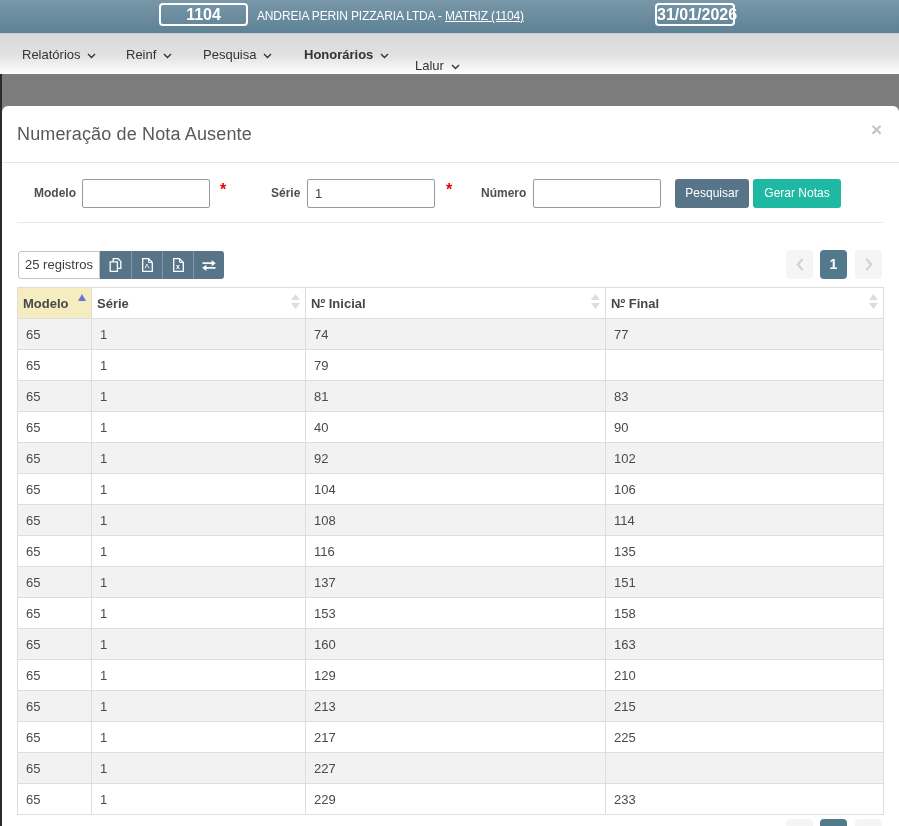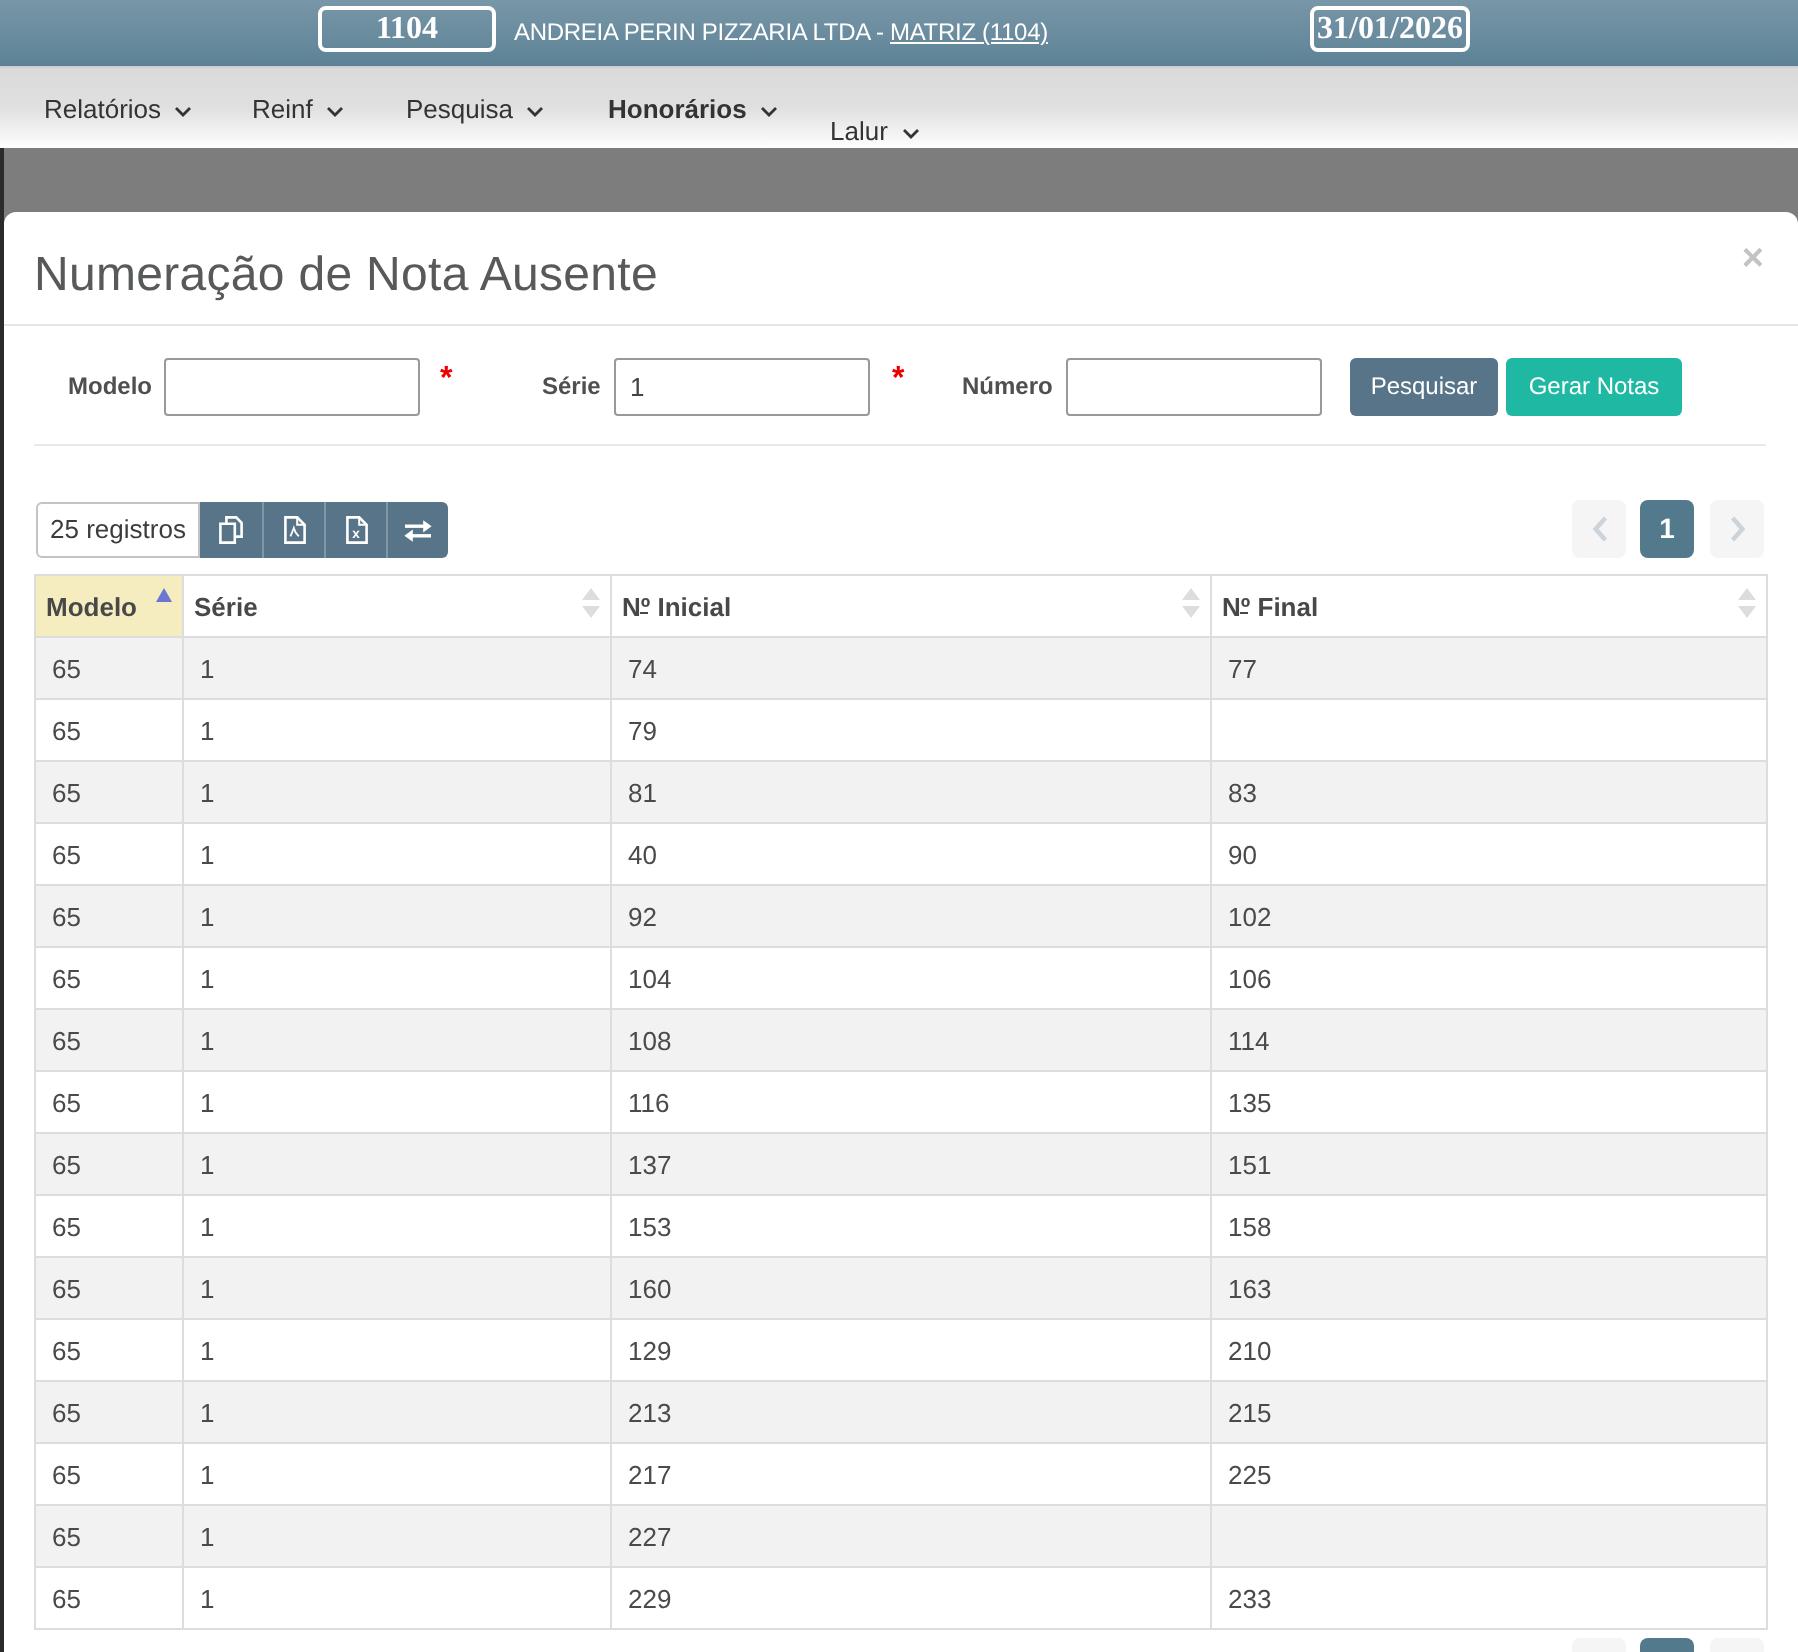--- a/index.html
+++ b/index.html
@@ -8,21 +8,20 @@
 
 
 .topbar {
   position:absolute; left:0; top:0; width:899px; height:33px;
   background:linear-gradient(180deg,#7897a8 0%,#5d8295 100%);
 }
 .tb-box {
   position:absolute; top:3px; border:2px solid #fff; border-radius:4px; color:#fff;
   font-size:16px; font-weight:bold; height:23px; line-height:19px;
   text-align:center;
-  font-family:Liberation Serif, serif;
 }
 .tb-box1 { left:159px; width:89px; }
 .tb-box2 { left:655px; width:80px; }
 .tb-title { position:absolute; left:257px; top:0; height:33px; line-height:32px;
   color:#fff; font-size:12px; font-weight:normal; letter-spacing:-0.15px; }
 .tb-title u { text-decoration:underline; }
 
 
 .menubar {
   position:absolute; left:0; top:33px; width:899px; height:41px;
@@ -34,21 +33,21 @@
 
 .overlay { position:absolute; left:0; top:74px; width:899px; height:752px; background:#7d7d7d; }
 .darkstrip { position:absolute; left:0; top:74px; width:2px; height:752px; background:#2b2b2b; }
 
 
 .modal {
   position:absolute; left:2px; top:106px; width:897px; height:720px;
   background:#fff; border-radius:6px 6px 0 0;
 }
 .modal-header { position:absolute; left:0; top:0; width:100%; height:57px; border-bottom:1px solid #e5e5e5; }
-.modal-title { position:absolute; left:15px; top:18px; font-size:24px; color:#58595b; letter-spacing:0.15px; }
+.modal-title { position:absolute; left:15px; top:18px; font-size:18px; color:#58595b; letter-spacing:0.15px; }
 .modal-close { position:absolute; right:17px; top:14px; font-size:19px; font-weight:bold; color:#c3c3c3; line-height:19px; }
 
 
 .flabel { position:absolute; font-size:12px; font-weight:bold; color:#4f4f4f; }
 .finput { position:absolute; height:29px; border:1px solid #999; border-radius:2px; background:#fff;
   font-size:13px; color:#444; padding-left:7px; line-height:27px; }
 .req { position:absolute; color:#ee0000; font-size:16px; font-weight:bold; }
 .btn { position:absolute; height:29px; border-radius:3px; color:#fff; font-size:12px;
   text-align:center; line-height:29px; }
 .btn-dark { background:#587488; }

